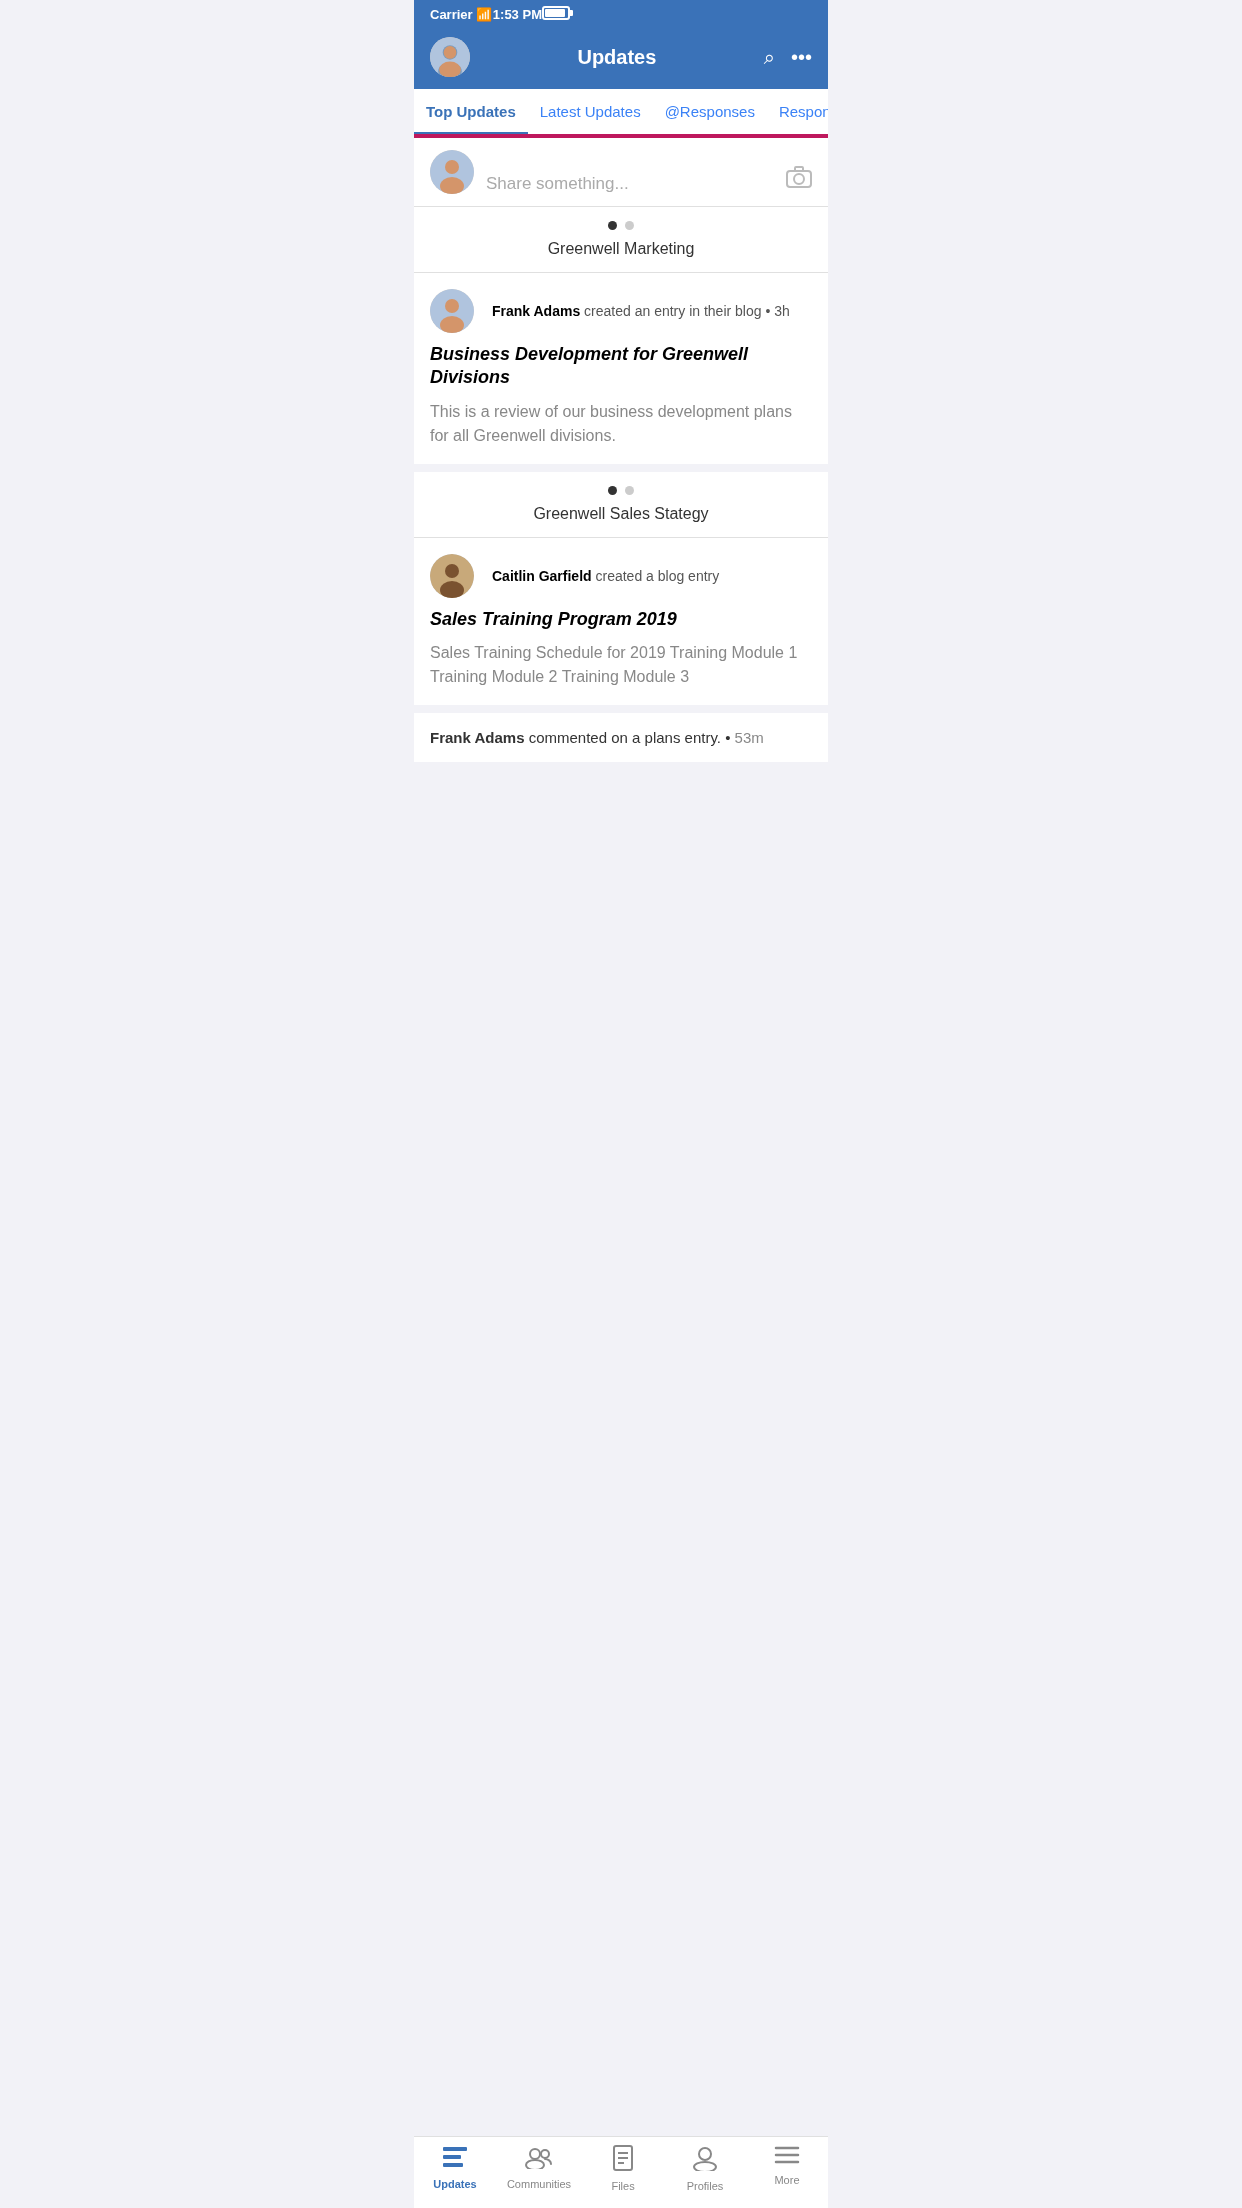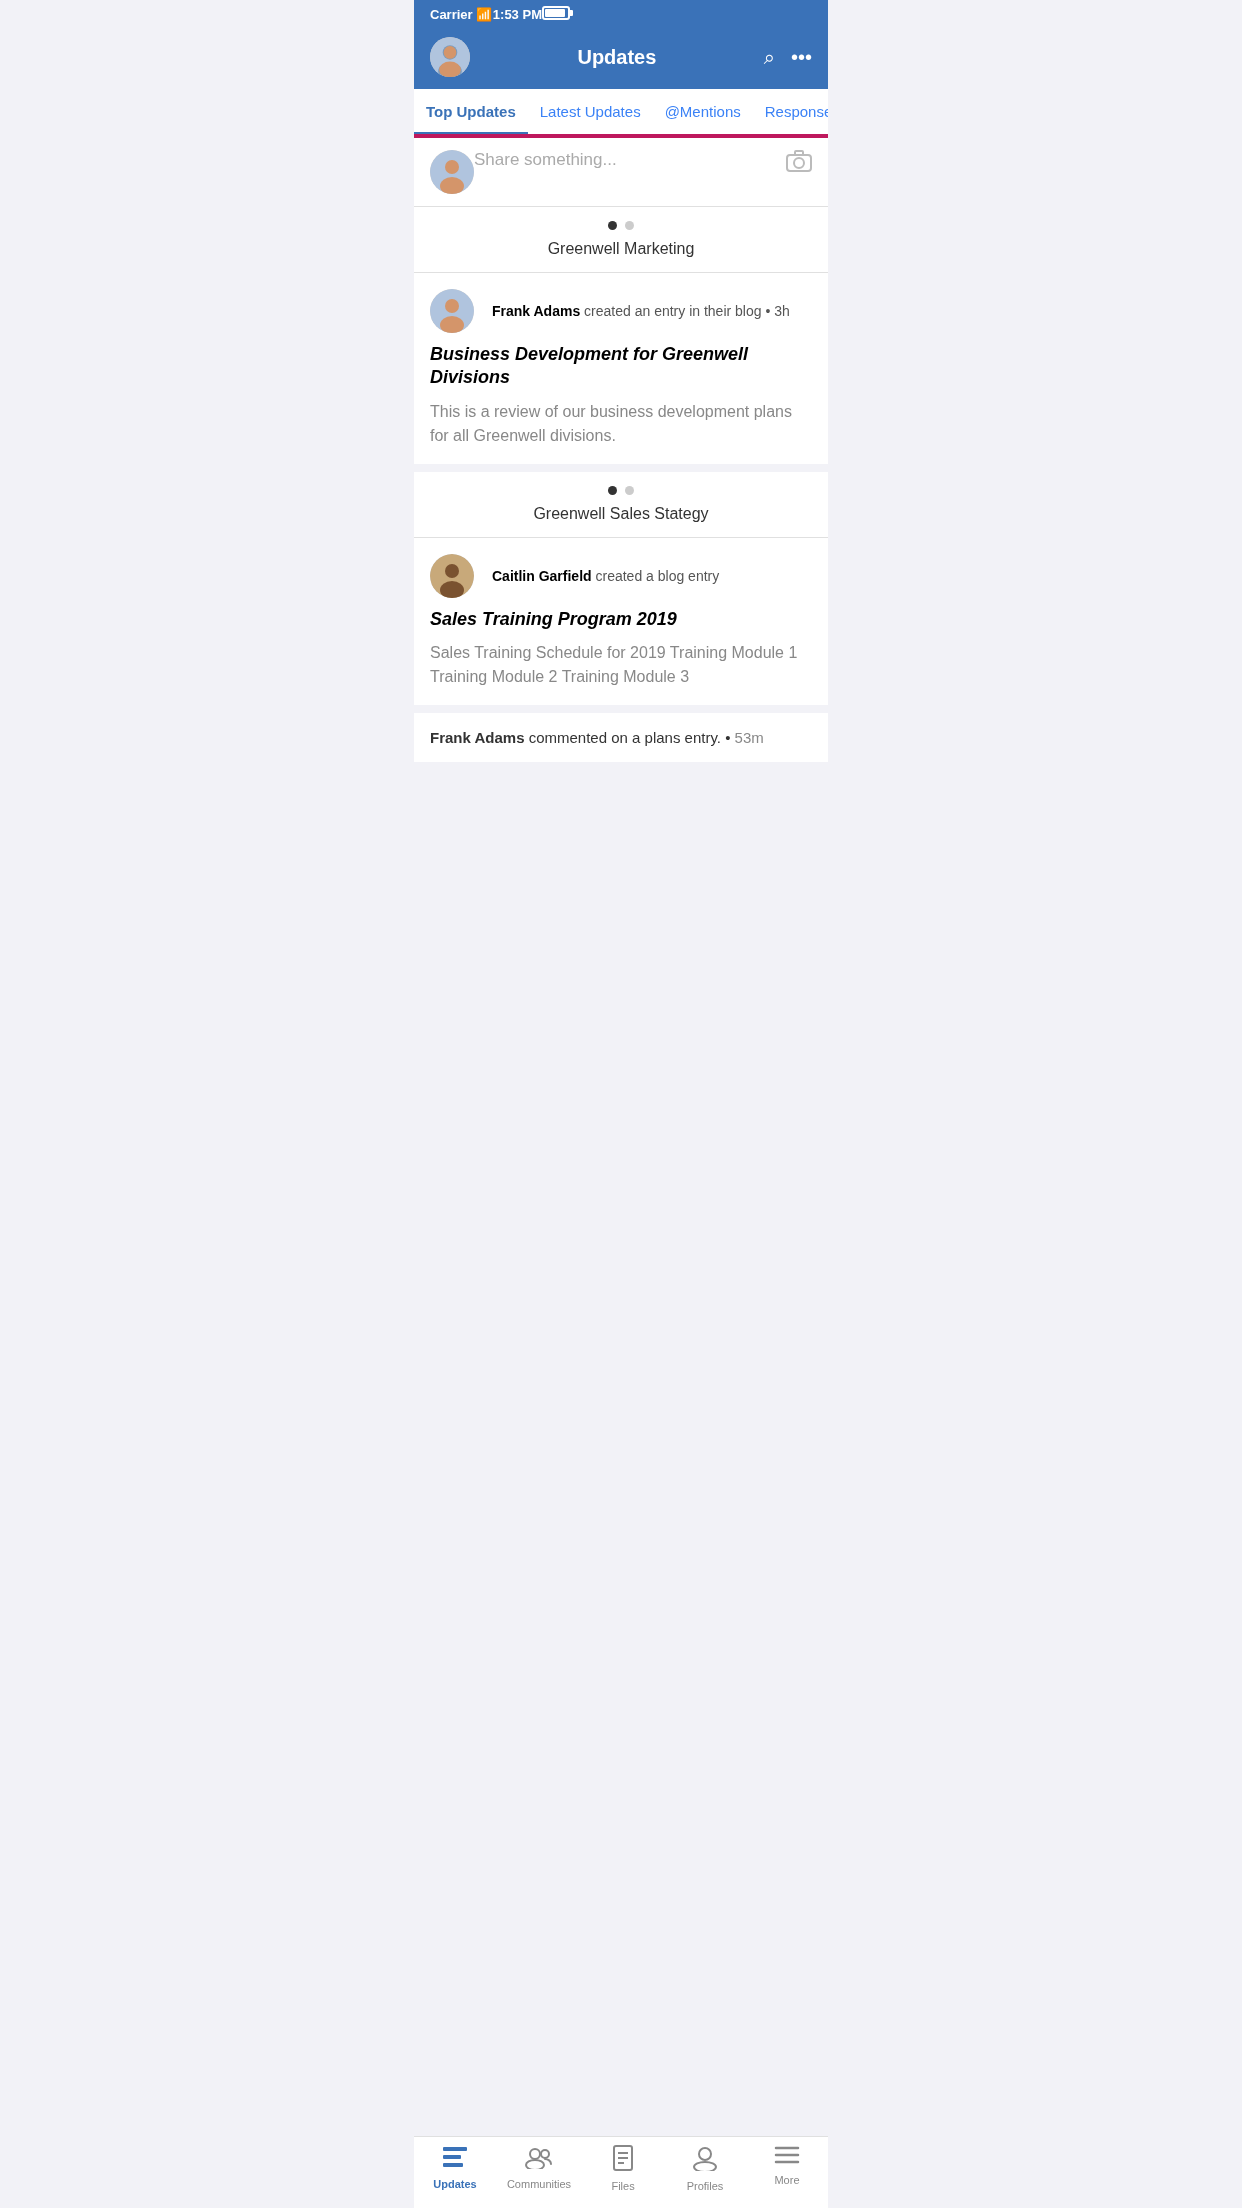--- a/index.html
+++ b/index.html
@@ -101,24 +101,24 @@
       position: absolute;
       bottom: 0; left: 0; right: 0;
       height: 2px;
       background: #3a72b8;
     }
 
     
     .share-bar {
       background: white;
       display: flex;
-      align-items: flex-start;
+      align-items: flex-end;
       padding: 12px 16px;
       border-bottom: 1px solid #e0e0e0;
-      gap: 0;
+      gap: 12px;
     }
     .share-avatar {
       width: 44px; height: 44px;
       border-radius: 50%;
       overflow: hidden;
       background: #ccc;
       flex-shrink: 0;
     }
     .share-input {
       flex: 1;
@@ -255,21 +255,21 @@
   <span class="header-title">Updates</span>
   <div class="header-actions">
     <span class="header-icon">⌕</span>
     <span class="header-icon">•••</span>
   </div>
 </div>
 
 <div class="tabs">
   <div class="tab active">Top Updates</div>
   <div class="tab">Latest Updates</div>
-  <div class="tab">@Mentions</div>
+  <div class="tab">@Responses</div>
   <div class="tab">Responses</div>
 </div>
 
 <div class="share-bar">
   <div class="share-avatar">
     <svg viewBox="0 0 44 44" xmlns="http://www.w3.org/2000/svg">
       <circle cx="22" cy="22" r="22" fill="#b0c4de"></circle>
       <circle cx="22" cy="17" r="7" fill="#d4956a"></circle>
       <ellipse cx="22" cy="36" rx="12" ry="9" fill="#d4956a"></ellipse>
     </svg>

